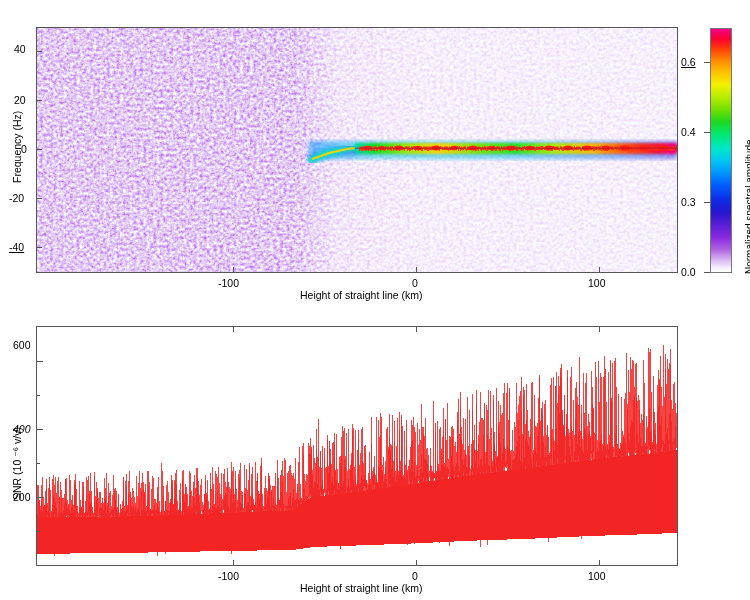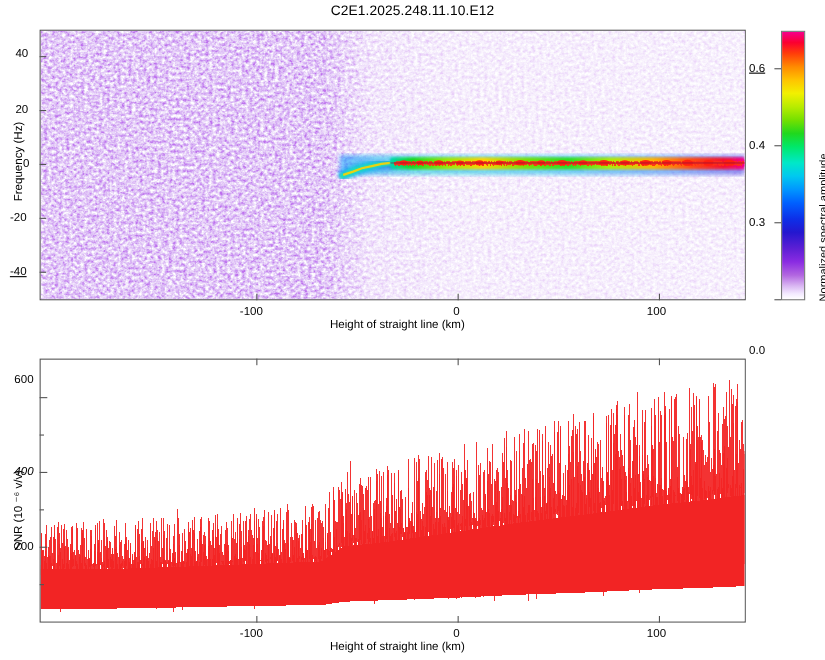--- a/index.html
+++ b/index.html
@@ -42,21 +42,20 @@
            #fb0030 96%, #f5008c 100%);}
   #cbar-title{position:absolute;left:744px;top:274px;font-size:10px;}
 
   svg{display:block;}
 </style>
 </head>
 <body>
 
 <div class="fig">
 
-  <div class="ttl">C2E1.2025.248.11.10.E12</div>
 
   <div class="panel" id="spec-panel">
     <svg class="specwrap" width="640" height="244" viewBox="0 0 640 244" preserveAspectRatio="none">
       <defs>
         <filter id="spek" x="0" y="0" width="100%" height="100%">
           <feTurbulence type="fractalNoise" baseFrequency="0.30 0.34" numOctaves="3" seed="11" result="t"></feTurbulence>
           <feColorMatrix in="t" type="matrix" result="m" values="0 0 0 0 0.52
                      0 0 0 0 0.16
                      0 0 0 0 0.86
                      1.75 0.2 0 0 -0.52"></feColorMatrix>
@@ -176,21 +175,21 @@
 
   <div class="axlbl" style="left:278px;top:289px;">Height of straight line (km)</div>
   <div class="vlbl" style="left:11px;top:183px;">Frequency (Hz)</div>
 
   <div id="cbar"></div>
   <div class="tk h" style="left:704px;top:272px;width:6px;"></div>
   <div class="tk h" style="left:704px;top:202px;width:6px;"></div>
   <div class="tk h" style="left:704px;top:132px;width:6px;"></div>
   <div class="tk h" style="left:704px;top:62px;width:6px;"></div>
 
-  <div class="tick" style="left:681px;top:266px;margin-top:47px;">0.0</div>
+  <div class="tick" style="left:681px;top:266px;">0.0</div>
   <div class="tick" style="left:681px;top:196px;">0.3</div>
   <div class="tick" style="left:681px;top:126px;">0.4</div>
   <div class="tick" style="left:681px;top:56px;text-decoration:underline;">0.6</div>
 
   <div class="vlbl" id="cbar-title">Normalized spectral amplitude</div>
 
   <div class="panel" id="snr-panel">
     <svg width="640" height="238" viewBox="0 0 640 238" preserveAspectRatio="none">
       <rect x="0" y="0" width="640" height="238" fill="#ffffff"></rect>
       <g id="snr-paths">

